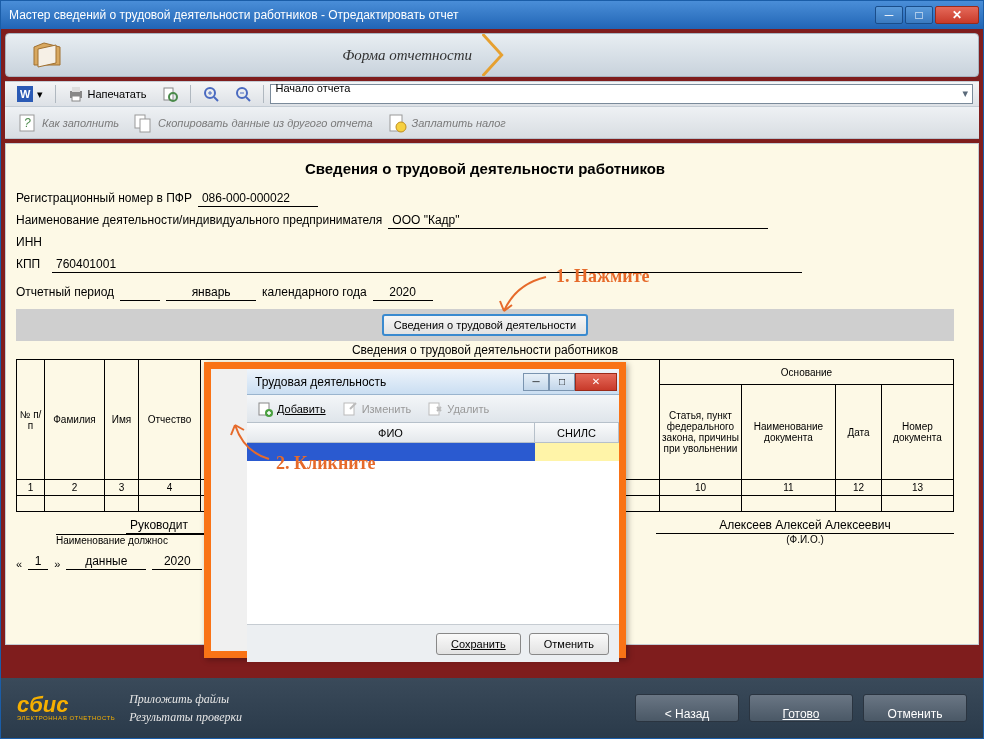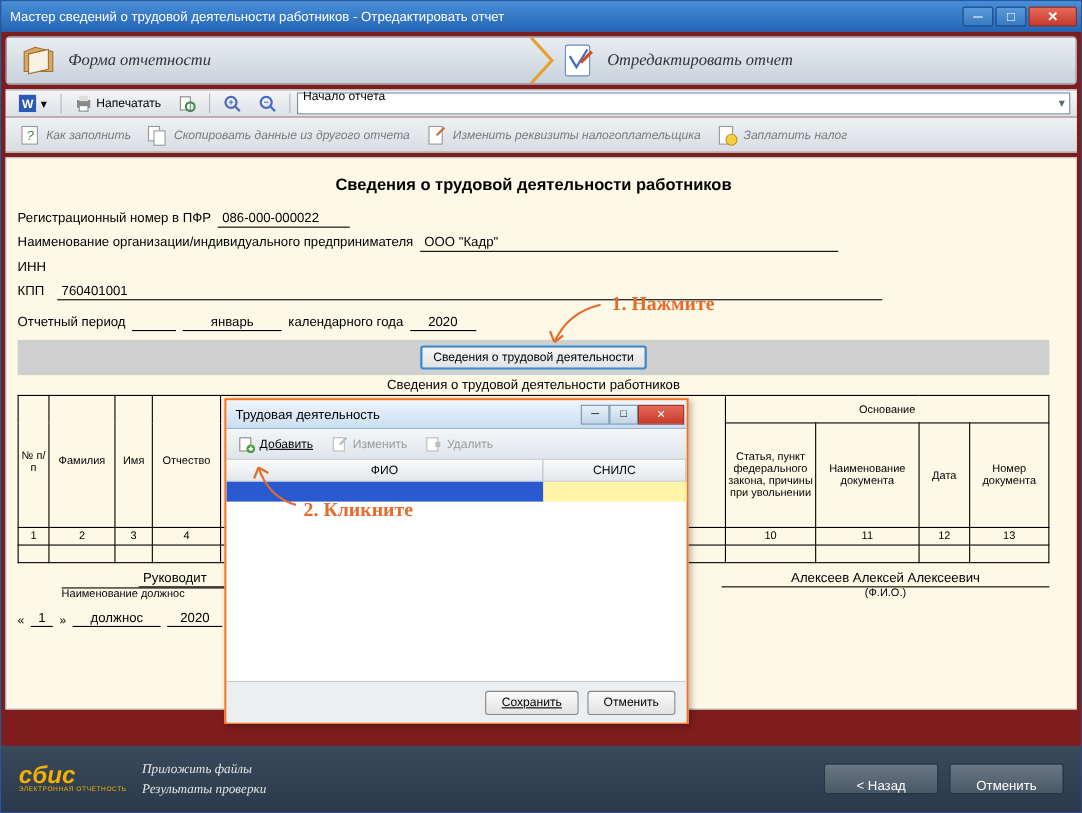--- a/index.html
+++ b/index.html
@@ -4,21 +4,21 @@
 <style>
 * { box-sizing: border-box; margin: 0; padding: 0; }
 body { font-family: Tahoma, Arial, sans-serif; font-size: 11px; background: #fff; }
 .window { width: 984px; height: 739px; border: 1px solid #1a5da8; background: #7f1d1d; position: relative; overflow: hidden; }
 .titlebar { height: 28px; background: linear-gradient(#4a8ed8, #2165b5); display: flex; align-items: center; padding: 0 4px 0 8px; color: #fff; }
 .titlebar-text { flex: 1; font-size: 12px; }
 .winbtns { display: flex; gap: 2px; }
 .winbtn { width: 28px; height: 18px; border: 1px solid #1a4d8a; background: linear-gradient(#5a9adb,#3a7ac0); border-radius: 2px; display: flex; align-items: center; justify-content: center; color: #fff; font-weight: bold; font-size: 12px; cursor: pointer; }
 .winbtn.close { background: linear-gradient(#e56a5a,#c83a2a); border-color: #9a2a1a; width: 44px; }
 .wizard-header { height: 44px; background: linear-gradient(#e8eef2,#c8d2dc); display: flex; align-items: center; margin: 4px; border-radius: 4px; border: 1px solid #a8b4c0; position: relative; }
-.wiz-step { display: flex; align-items: center; gap: 8px; padding: 0 12px; height: 100%; position: relative; }
+.wiz-step { display: flex; align-items: center; gap: 8px; padding: 0 24px; height: 100%; position: relative; justify-content: space-between; }
 .wiz-step.step1 { width: 490px; }
 .wiz-icon { width: 36px; height: 36px; }
 .wiz-icon svg { width: 100%; height: 100%; }
 .wiz-label { font-size: 15px; font-family: Georgia, serif; font-style: italic; color: #333; }
 .wiz-arrow { position: absolute; right: -14px; top: 0; bottom: 0; width: 28px; }
 .wiz-arrow svg { width: 100%; height: 100%; }
 .toolbar1 { height: 26px; background: linear-gradient(#f4f5f6,#dde1e6); border-top: 1px solid #c4ccd4; border-bottom: 1px solid #c4ccd4; display: flex; align-items: center; padding: 0 6px; gap: 4px; margin: 0 4px; }
 .tb-btn { height: 20px; padding: 0 6px; display: flex; align-items: center; gap: 4px; cursor: pointer; font-size: 11px; border-radius: 2px; }
 .tb-sep { width: 1px; height: 18px; background: #b0b8c0; margin: 0 2px; }
 .tb-icon { width: 16px; height: 16px; display: inline-flex; align-items: center; justify-content: center; }
@@ -39,21 +39,21 @@
 table.grid td, table.grid th { border: 1px solid #000; font-size: 10px; text-align: center; padding: 2px; vertical-align: middle; }
 .annot { position: absolute; color: #e66a2a; font-family: 'Comic Sans MS', cursive; font-size: 18px; font-weight: bold; pointer-events: none; }
 .arrow-svg { position: absolute; pointer-events: none; }
 .footer { position: absolute; bottom: 0; left: 0; right: 0; height: 60px; background: linear-gradient(#3a4a5a,#2a3a4a); display: flex; align-items: center; padding: 0 16px; gap: 14px; }
 .logo { color: #f6b000; font-family: Arial; font-style: italic; font-weight: bold; font-size: 22px; line-height: 0.9; }
 .logo-sub { font-size: 6px; color: #f6b000; font-style: normal; font-weight: normal; letter-spacing: 0.5px; }
 .footer-links { color: #e6e6e6; font-family: Georgia, serif; font-style: italic; font-size: 12px; display: flex; flex-direction: column; gap: 3px; }
 .footer-link { cursor: pointer; }
 .footer-btns { margin-left: auto; display: flex; gap: 10px; }
 .footer-btn { width: 104px; height: 28px; background: linear-gradient(#6a7684,#4a5866); border: 1px solid #2a3440; border-radius: 3px; color: #fff; font-size: 12px; display: flex; align-items: flex-end; justify-content: center; cursor: pointer; }
-.dialog { position: absolute; left: 203px; top: 361px; width: 422px; height: 296px; background: #f0f0f0; border: 2px solid #f97316; box-shadow: 2px 2px 6px rgba(0,0,0,0.3); }
+.dialog { position: absolute; left: 203px; top: 361px; width: 422px; height: 296px; background: #f0f0f0; border: 7px solid #f97316; box-shadow: 2px 2px 6px rgba(0,0,0,0.3); padding-left: 36px; }
 .dlg-title { height: 26px; background: linear-gradient(#eef4fb,#cadef2); display: flex; align-items: center; padding: 0 2px 0 8px; font-size: 12px; border-bottom: 1px solid #9ab4ce; }
 .dlg-title-text { flex: 1; }
 .dlg-winbtns { display: flex; gap: 0; }
 .dlg-wb { width: 26px; height: 18px; border: 1px solid #7a94b0; background: linear-gradient(#e8f0f8,#c2d6ea); display: flex; align-items: center; justify-content: center; font-size: 10px; cursor: pointer; }
 .dlg-wb.close { background: linear-gradient(#e56a5a,#c83a2a); border-color: #9a2a1a; color: #fff; width: 42px; }
 .dlg-toolbar { height: 28px; background: linear-gradient(#f4f6f8,#dfe5eb); border-bottom: 1px solid #b6c0ca; display: flex; align-items: center; padding: 0 6px; gap: 8px; }
 .dlg-tb-btn { display: flex; align-items: center; gap: 4px; font-size: 11px; padding: 2px 4px; cursor: pointer; }
 .dlg-tb-btn.disabled { color: #999; }
 .dlg-grid-hdr { display: flex; height: 20px; background: linear-gradient(#fafbfc,#e4e8ec); border-bottom: 1px solid #b6c0ca; }
 .dlg-col { border-right: 1px solid #b6c0ca; display: flex; align-items: center; justify-content: center; font-size: 11px; }
@@ -86,30 +86,20 @@
             <path d="M8 12 L26 8 L26 26 L8 30 Z" fill="#f6f0e6" stroke="#a07030"></path>
           </svg>
       </span>
       <span class="wiz-label">Форма отчетности</span>
       <div class="wiz-arrow">
         <svg viewBox="0 0 28 44">
             <path d="M0 0 L20 22 L0 44" fill="none" stroke="#e6a030" stroke-width="3"></path>
           </svg>
       </div>
     </div>
-    <div class="wiz-step">
-      <span class="wiz-icon">
-        <svg viewBox="0 0 36 36">
-            <rect x="6" y="4" width="22" height="28" rx="2" fill="#fff" stroke="#6a8ac8"></rect>
-            <path d="M10 14 L16 24 L26 8" fill="none" stroke="#3a6ad0" stroke-width="2"></path>
-            <path d="M20 20 L30 10" stroke="#d05020" stroke-width="3"></path>
-          </svg>
-      </span>
-      <span class="wiz-label">Отредактировать отчет</span>
-    </div>
   </div>
 
   <div class="toolbar1">
     <div class="tb-btn"><span class="tb-icon">
           <svg viewBox="0 0 16 16">
             <rect width="16" height="16" fill="#2a5ab5"></rect>
             <text x="3" y="12" fill="#fff" font-size="11" font-weight="bold">W</text>
           </svg>
         </span>▾</div>
     <span class="tb-sep"></span>
@@ -167,42 +157,35 @@
     <div class="tb2-btn">
         <span class="tb2-icon"><svg viewBox="0 0 20 20">
             <rect x="2" y="2" width="10" height="13" fill="#fff" stroke="#999"></rect>
             <rect x="7" y="6" width="10" height="13" fill="#fff" stroke="#999"></rect>
           </svg></span>
         <span>Скопировать данные из другого отчета</span>
       </div>
     <div class="tb2-btn">
         <span class="tb2-icon"><svg viewBox="0 0 20 20">
             <rect x="3" y="2" width="12" height="16" fill="#fff" stroke="#999"></rect>
-            <path d="M10 10 L17 3" stroke="#cc7030" stroke-width="2"></path>
-          </svg></span>
-        <span>Изменить реквизиты налогоплательщика</span>
-      </div>
-    <div class="tb2-btn">
-        <span class="tb2-icon"><svg viewBox="0 0 20 20">
-            <rect x="3" y="2" width="12" height="16" fill="#fff" stroke="#999"></rect>
             <circle cx="14" cy="14" r="5" fill="#f6d040" stroke="#c09020"></circle>
           </svg></span>
         <span>Заплатить налог</span>
       </div>
   </div>
 
   <div class="doc-area">
     <div class="doc-title">Сведения о трудовой деятельности работников</div>
 
     <div class="field-row">
       <span class="field-label">Регистрационный номер в ПФР</span>
       <span class="field-val" style="width:120px">086-000-000022</span>
     </div>
     <div class="field-row">
-      <span class="field-label">Наименование организации/индивидуального предпринимателя</span>
+      <span class="field-label">Наименование деятельности/индивидуального предпринимателя</span>
       <span class="field-val" style="flex:1;max-width:380px">ООО "Кадр"</span>
     </div>
     <div class="field-row">
       <span class="field-label" style="width:30px">ИНН</span>
     </div>
     <div class="field-row">
       <span class="field-label" style="width:30px">КПП</span>
       <span class="field-val" style="width:750px">760401001</span>
     </div>
 
@@ -279,21 +262,21 @@
       <div style="flex:1;text-align:center">
         <div class="field-val" style="display:block">Алексеев Алексей Алексеевич</div>
         <div style="font-size:10px">(Ф.И.О.)</div>
       </div>
     </div>
 
     <div class="field-row" style="margin-top:8px">
       <span>«</span>
         <span class="field-val" style="width:20px;text-align:center">1</span>
         <span>»</span>
-      <span class="field-val" style="width:80px;text-align:center">должнос</span>
+      <span class="field-val" style="width:80px;text-align:center">данные</span>
       <span class="field-val" style="width:50px;text-align:center">2020</span>
       <span>г.</span>
     </div>
 
     <svg class="arrow-svg" style="left:490px;top:125px;width:60px;height:50px">
         <path d="M50 8 Q20 15 8 42" fill="none" stroke="#e66a2a" stroke-width="2"></path>
         <path d="M8 42 L4 32 M8 42 L16 36" fill="none" stroke="#e66a2a" stroke-width="2"></path>
       </svg>
     <div class="annot" style="left:550px;top:122px">1. Нажмите</div>
 
@@ -304,20 +287,23 @@
       <div class="logo">сбис</div>
       <div class="logo-sub">ЭЛЕКТРОННАЯ ОТЧЕТНОСТЬ</div>
     </div>
     <div class="footer-links">
       <span class="footer-link">Приложить файлы</span>
       <span class="footer-link">Результаты проверки</span>
     </div>
     <div class="footer-btns">
       <div class="footer-btn">
           <span><span>&lt; Назад</span></span>
+        </div>
+      <div class="footer-btn">
+          <span class="uline">Готово</span>
         </div>
       <div class="footer-btn">
           <span>Отменить</span>
         </div>
     </div>
   </div>
 
   <div class="dialog">
     <div class="dlg-title">
       <span class="dlg-title-text">Трудовая деятельность</span>

